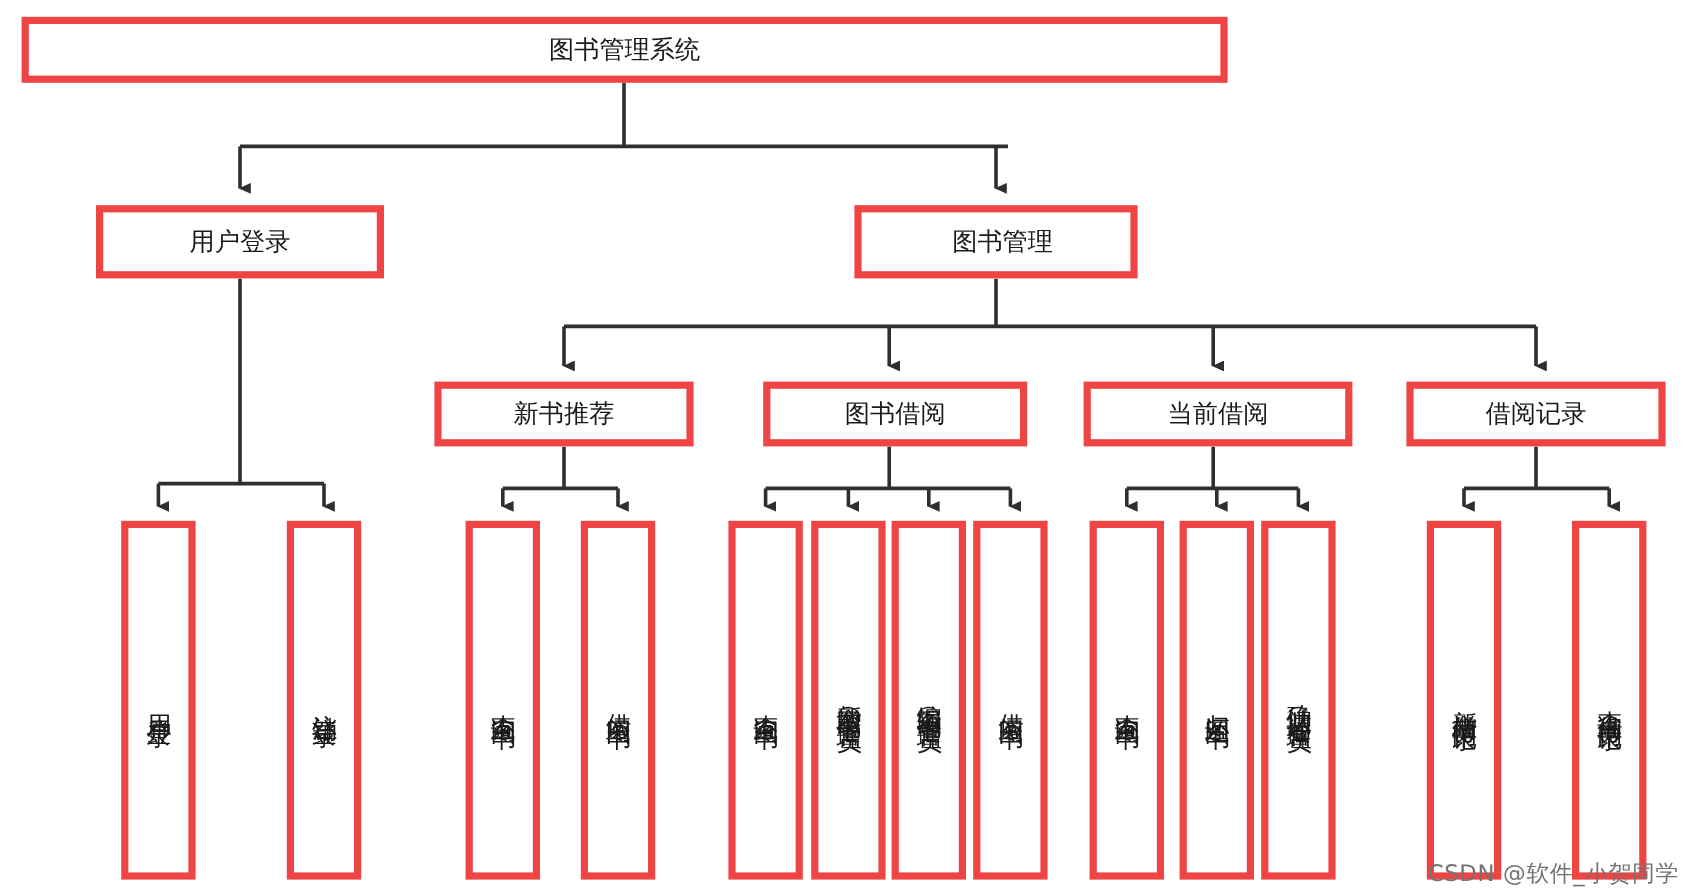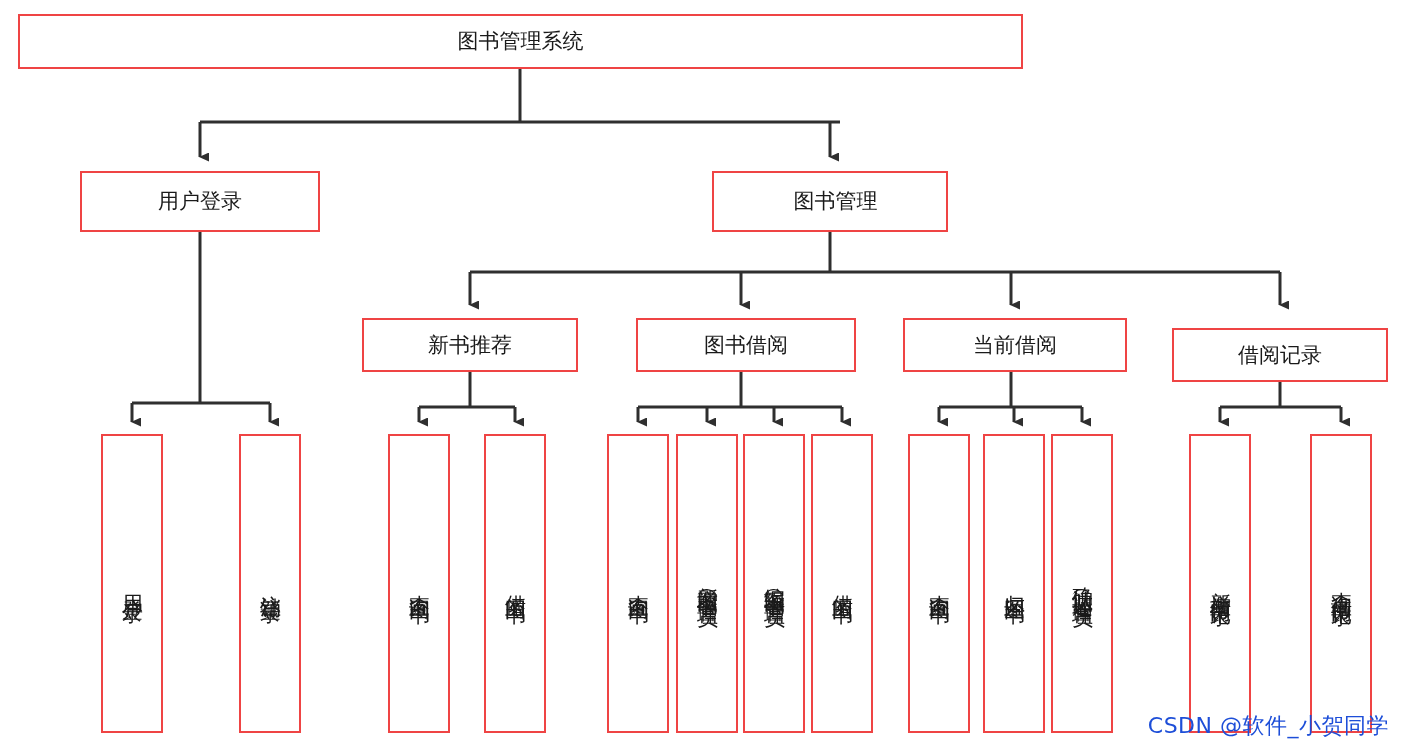--- a/index.html
+++ b/index.html
@@ -23,21 +23,21 @@
     position: absolute;
     left: 0;
     top: 0;
     width: 1405px;
     height: 747px;
   }
   .node {
     position: absolute;
     box-sizing: border-box;
     background: #ffffff;
-    border: 2px solid #ef4444;
+    border: 6px solid #ef4444;
     display: flex;
     align-items: center;
     justify-content: center;
     overflow: hidden;
   }
   .node .label {
     color: #1a1a1a;
     text-align: center;
     line-height: 1.18;
     white-space: nowrap;
@@ -51,24 +51,24 @@
   }
   .node.vertical .label {
     writing-mode: vertical-rl;
     text-orientation: upright;
     font-size: 21px;
     letter-spacing: 3px;
     line-height: 1;
   }
   .watermark {
     position: absolute;
-    right: 16px;
+    right: 6px;
     bottom: 6px;
-    font-size: 22px;
-    color: #1d4ed8;
+    font-size: 19px;
+    color: #737373;
     white-space: nowrap;
     letter-spacing: 0.5px;
   }
 </style>
 </head>
 <body>
 
 <div id="diagram-root">
 
   <svg class="edges" viewBox="0 0 1405 747" xmlns="http://www.w3.org/2000/svg">
@@ -134,21 +134,21 @@
 
   <div class="node horizontal" style="left:362px; top:318px; width:216px; height:54px;">
     <span class="label">新书推荐</span>
   </div>
   <div class="node horizontal" style="left:596px; top:318px; width:220px; height:54px;margin-left:40px;">
     <span class="label">图书借阅</span>
   </div>
   <div class="node horizontal" style="left:903px; top:318px; width:224px; height:54px;">
     <span class="label">当前借阅</span>
   </div>
-  <div class="node horizontal" style="left:1172px; top:328px; width:216px; height:54px;">
+  <div class="node horizontal" style="left:1172px; top:318px; width:216px; height:54px;">
     <span class="label">借阅记录</span>
   </div>
 
   <div class="node vertical" style="left:101px; top:434px; width:62px; height:299px;">
     <span class="label">用户登录</span>
   </div>
   <div class="node vertical" style="left:239px; top:434px; width:62px; height:299px;">
     <span class="label">注销登录</span>
   </div>
   <div class="node vertical" style="left:388px; top:434px; width:62px; height:299px;">

